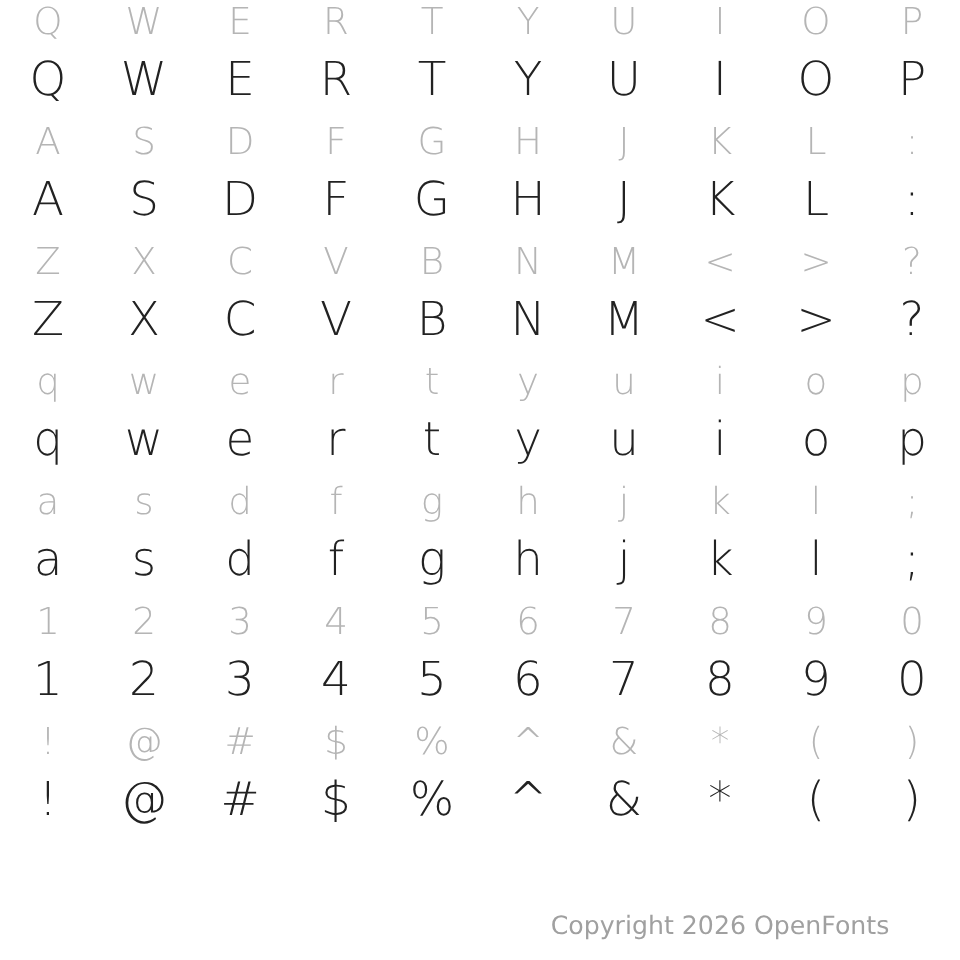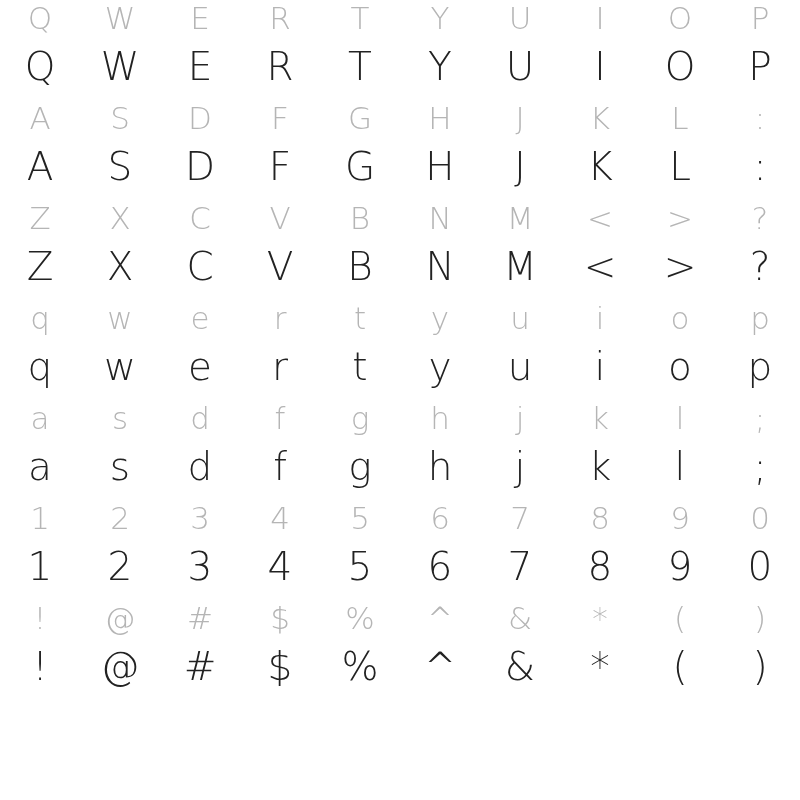--- a/index.html
+++ b/index.html
@@ -67,13 +67,14 @@
       <div class="glyph-row dark" style="top: 239px; color: rgb(34, 34, 34); font-size: 39px;"><span class="glyph-cell">Z</span><span class="glyph-cell">X</span><span class="glyph-cell">C</span><span class="glyph-cell">V</span><span class="glyph-cell">B</span><span class="glyph-cell">N</span><span class="glyph-cell">M</span><span class="glyph-cell">&lt;</span><span class="glyph-cell">&gt;</span><span class="glyph-cell">?</span></div>
       <div class="glyph-row muted" style="top: 296px; color: rgb(181, 181, 181); font-size: 31px;"><span class="glyph-cell">q</span><span class="glyph-cell">w</span><span class="glyph-cell">e</span><span class="glyph-cell">r</span><span class="glyph-cell">t</span><span class="glyph-cell">y</span><span class="glyph-cell">u</span><span class="glyph-cell">i</span><span class="glyph-cell">o</span><span class="glyph-cell">p</span></div>
       <div class="glyph-row dark" style="top: 339px; color: rgb(34, 34, 34); font-size: 39px;"><span class="glyph-cell">q</span><span class="glyph-cell">w</span><span class="glyph-cell">e</span><span class="glyph-cell">r</span><span class="glyph-cell">t</span><span class="glyph-cell">y</span><span class="glyph-cell">u</span><span class="glyph-cell">i</span><span class="glyph-cell">o</span><span class="glyph-cell">p</span></div>
       <div class="glyph-row muted" style="top: 396px; color: rgb(181, 181, 181); font-size: 31px;"><span class="glyph-cell">a</span><span class="glyph-cell">s</span><span class="glyph-cell">d</span><span class="glyph-cell">f</span><span class="glyph-cell">g</span><span class="glyph-cell">h</span><span class="glyph-cell">j</span><span class="glyph-cell">k</span><span class="glyph-cell">l</span><span class="glyph-cell">;</span></div>
       <div class="glyph-row dark" style="top: 439px; color: rgb(34, 34, 34); font-size: 39px;"><span class="glyph-cell">a</span><span class="glyph-cell">s</span><span class="glyph-cell">d</span><span class="glyph-cell">f</span><span class="glyph-cell">g</span><span class="glyph-cell">h</span><span class="glyph-cell">j</span><span class="glyph-cell">k</span><span class="glyph-cell">l</span><span class="glyph-cell">;</span></div>
       <div class="glyph-row muted" style="top: 496px; color: rgb(181, 181, 181); font-size: 31px;"><span class="glyph-cell">1</span><span class="glyph-cell">2</span><span class="glyph-cell">3</span><span class="glyph-cell">4</span><span class="glyph-cell">5</span><span class="glyph-cell">6</span><span class="glyph-cell">7</span><span class="glyph-cell">8</span><span class="glyph-cell">9</span><span class="glyph-cell">0</span></div>
       <div class="glyph-row dark" style="top: 539px; color: rgb(34, 34, 34); font-size: 39px;"><span class="glyph-cell">1</span><span class="glyph-cell">2</span><span class="glyph-cell">3</span><span class="glyph-cell">4</span><span class="glyph-cell">5</span><span class="glyph-cell">6</span><span class="glyph-cell">7</span><span class="glyph-cell">8</span><span class="glyph-cell">9</span><span class="glyph-cell">0</span></div>
       <div class="glyph-row muted" style="top: 596px; color: rgb(181, 181, 181); font-size: 31px;"><span class="glyph-cell">!</span><span class="glyph-cell">@</span><span class="glyph-cell">#</span><span class="glyph-cell">$</span><span class="glyph-cell">%</span><span class="glyph-cell">^</span><span class="glyph-cell">&amp;</span><span class="glyph-cell">*</span><span class="glyph-cell">(</span><span class="glyph-cell">)</span></div>
       <div class="glyph-row dark" style="top: 639px; color: rgb(34, 34, 34); font-size: 39px;"><span class="glyph-cell">!</span><span class="glyph-cell">@</span><span class="glyph-cell">#</span><span class="glyph-cell">$</span><span class="glyph-cell">%</span><span class="glyph-cell">^</span><span class="glyph-cell">&amp;</span><span class="glyph-cell">*</span><span class="glyph-cell">(</span><span class="glyph-cell">)</span></div>
     </div>
+  <div class="copyright" style="color: rgb(160, 160, 160);">Copyright 2026 OpenFonts</div>
 </div>
 
 </body></html>

